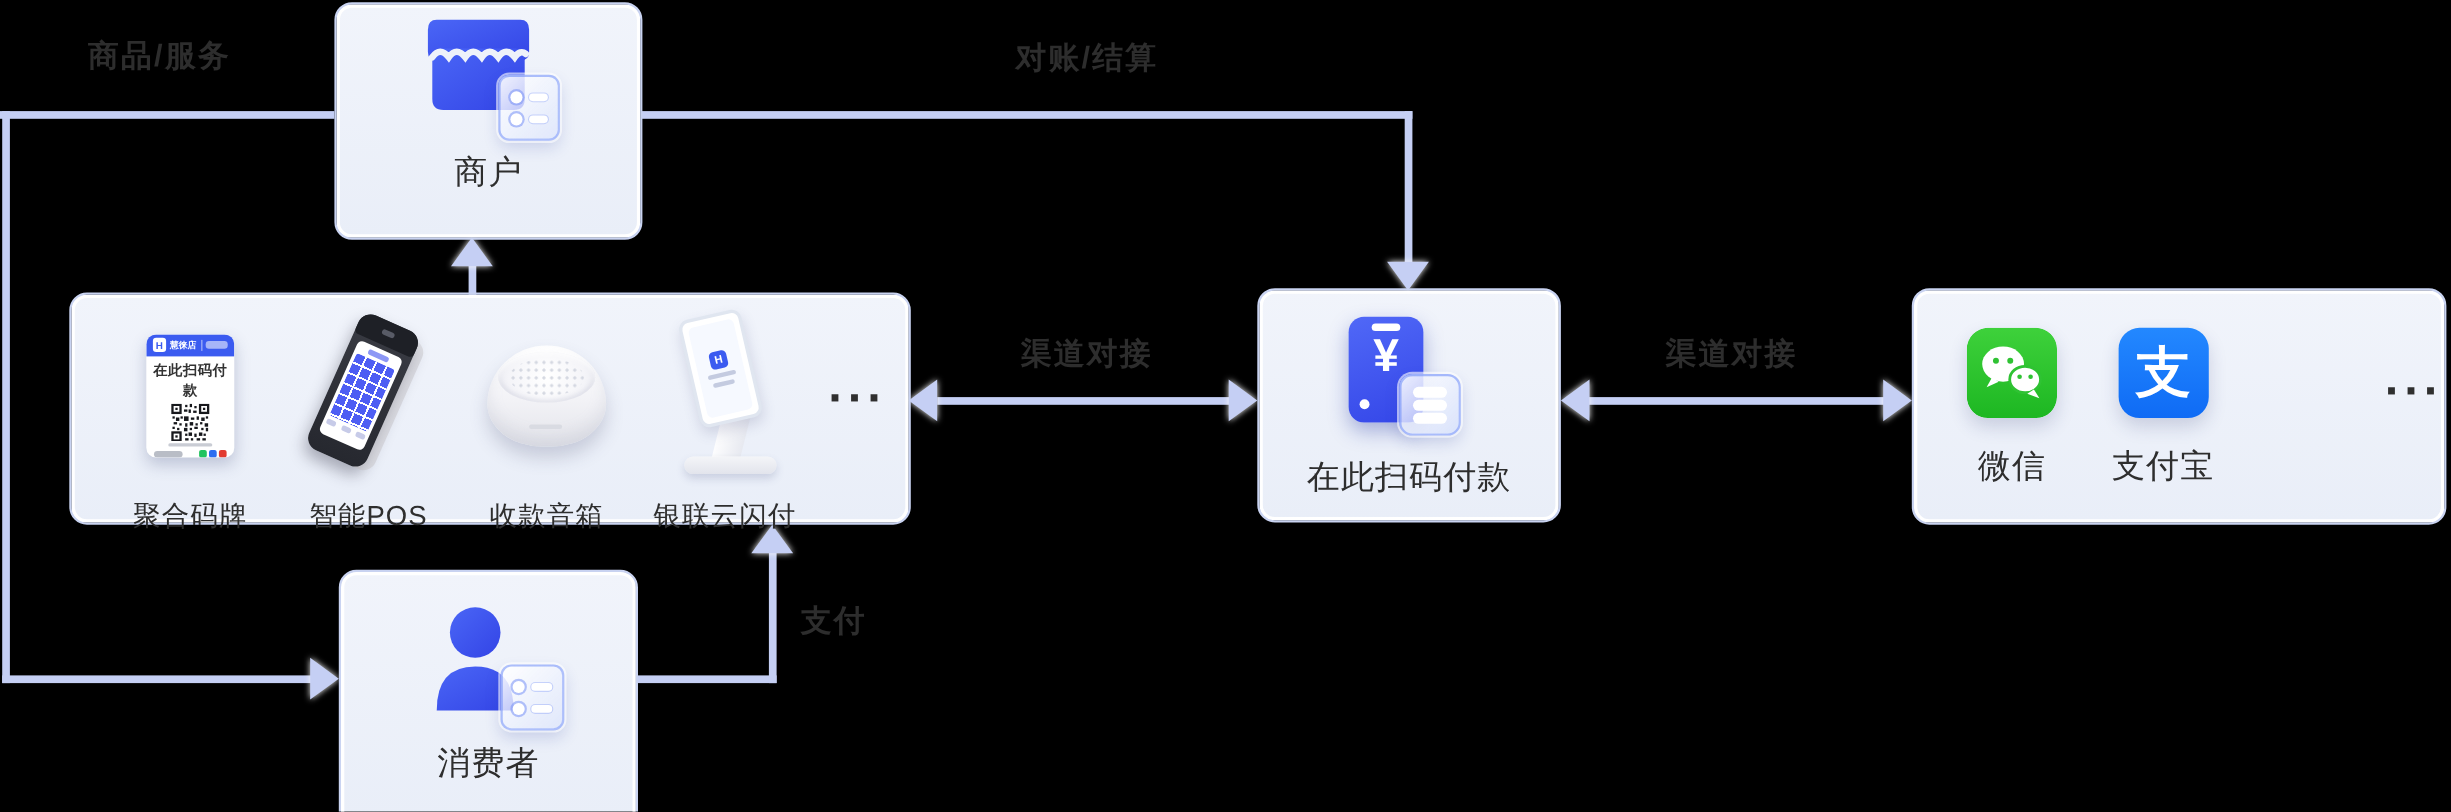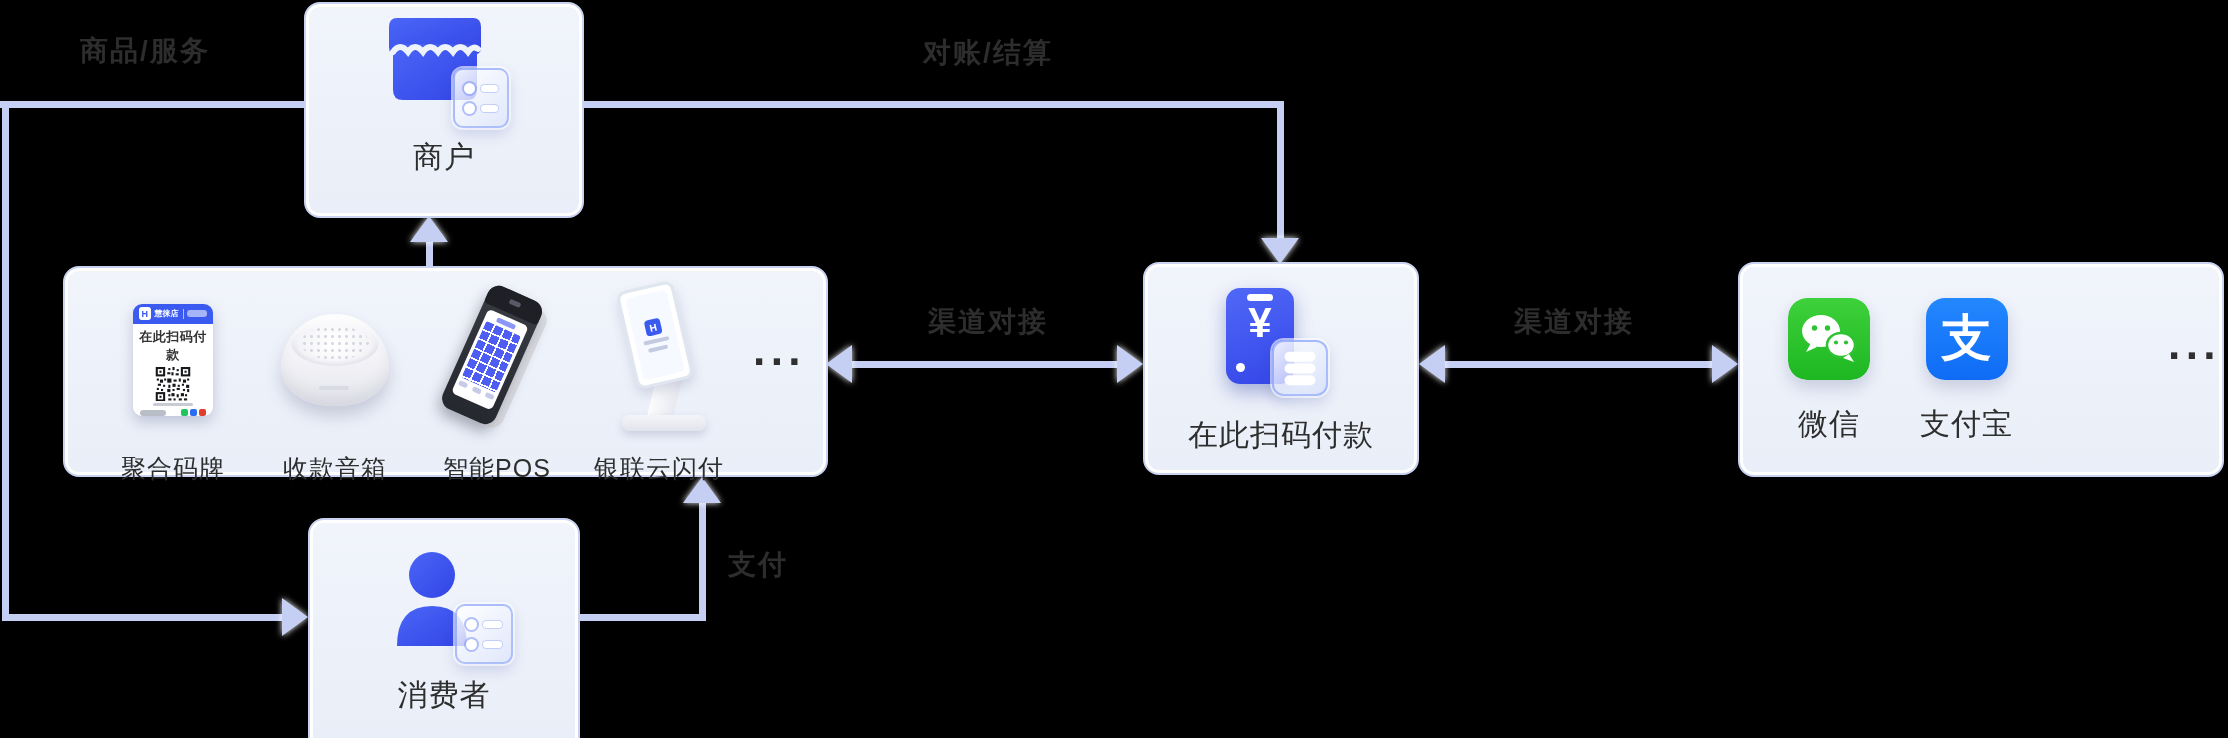--- a/index.html
+++ b/index.html
@@ -279,32 +279,20 @@
                 <i class="fp" style="background:#e23b30;"></i>
               </span>
             </div>
           </div>
         </div>
         <div class="dev-label">聚合码牌</div>
       </div>
 
       <div class="dev-item">
         <div class="dev-img">
-          <div class="speaker">
-            <div class="top">
-                <div class="mesh"></div>
-              </div>
-            <div class="slot"></div>
-          </div>
-        </div>
-        <div class="dev-label">收款音箱</div>
-      </div>
-
-      <div class="dev-item">
-        <div class="dev-img">
           <div class="pos">
             <div class="tilt">
               <div class="side"></div>
               <div class="body">
                 <div class="cap">
                     <i></i>
                   </div>
                 <div class="screen">
                   <div class="stat"></div>
                   <div class="grid"></div>
@@ -312,20 +300,32 @@
                       <i></i>
                       <i></i>
                       <i></i>
                     </div>
                 </div>
               </div>
             </div>
           </div>
         </div>
         <div class="dev-label">智能POS</div>
+      </div>
+
+      <div class="dev-item">
+        <div class="dev-img">
+          <div class="speaker">
+            <div class="top">
+                <div class="mesh"></div>
+              </div>
+            <div class="slot"></div>
+          </div>
+        </div>
+        <div class="dev-label">收款音箱</div>
       </div>
 
       <div class="dev-item">
         <div class="dev-img">
           <div class="face">
             <div class="neck"></div>
             <div class="base"></div>
             <div class="screen">
               <div class="scr-in">
                 <span class="flogo">H</span>

